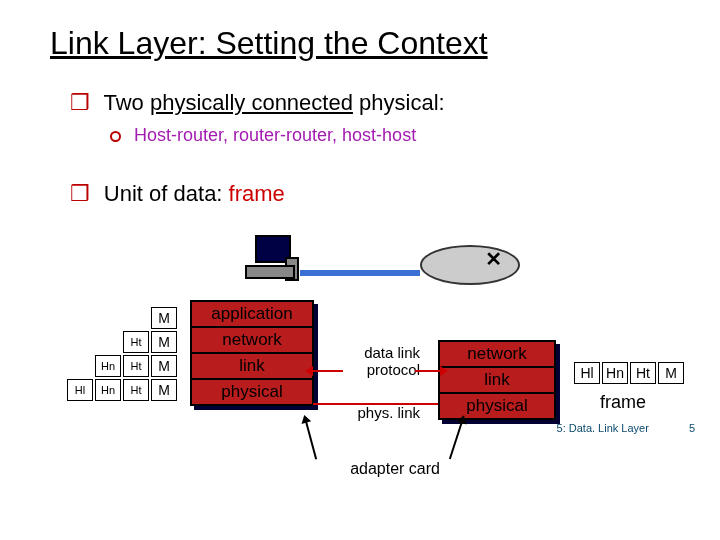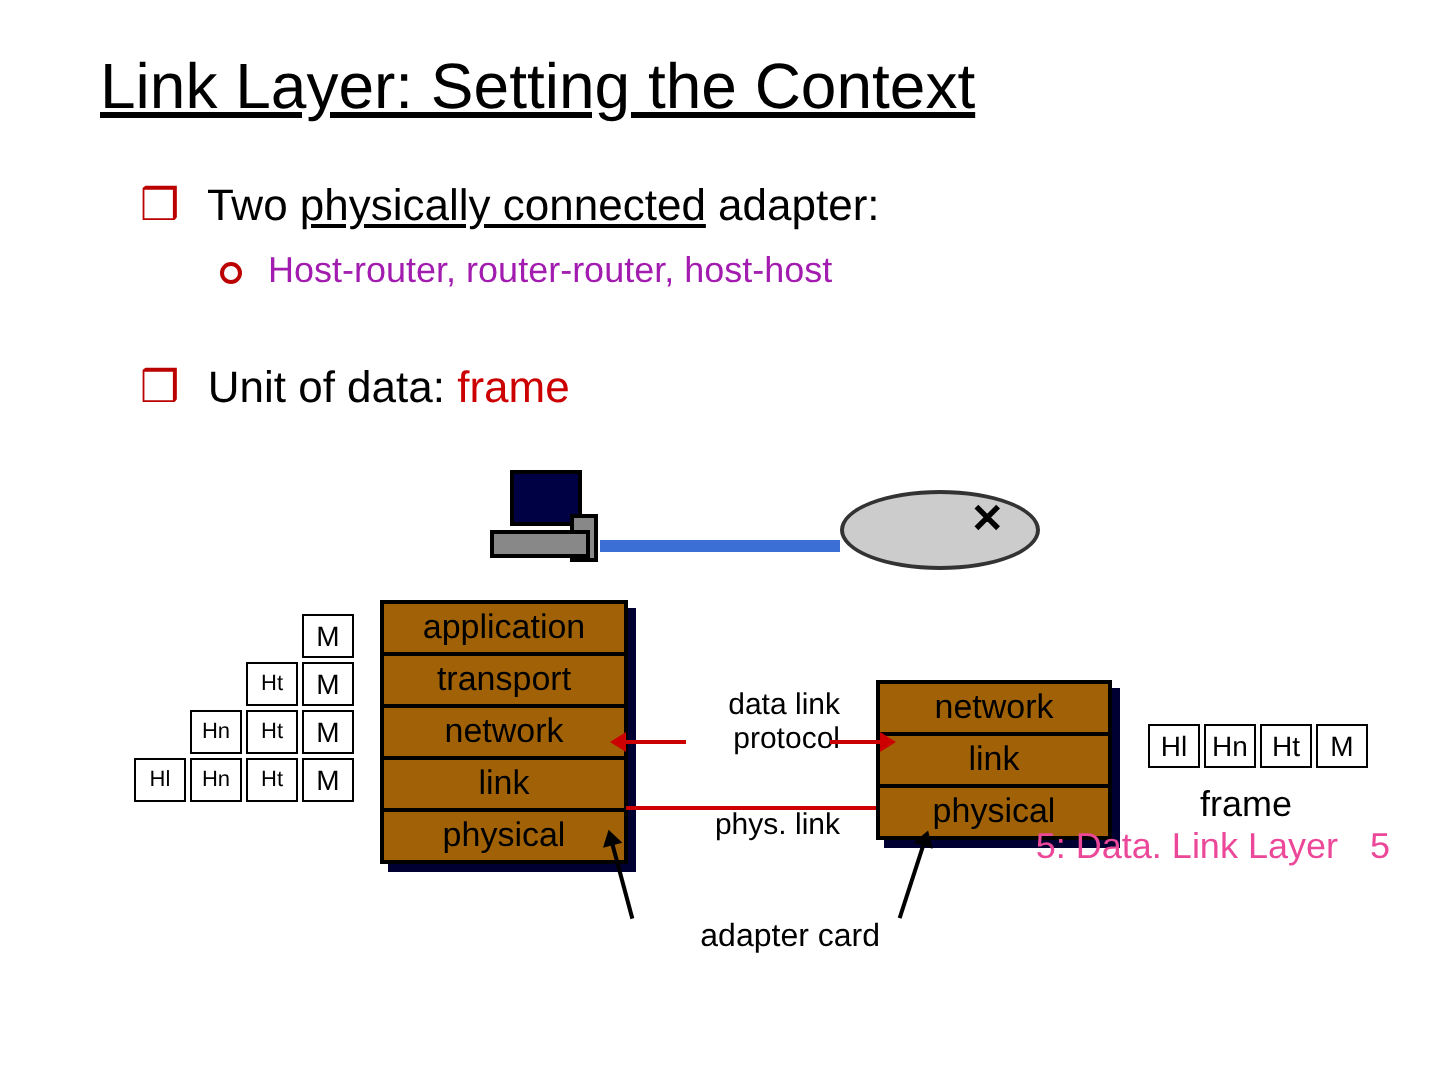--- a/index.html
+++ b/index.html
@@ -66,21 +66,21 @@
   }
 
   
   .phys-link-top {
     position: absolute; top: 270px; left: 300px; width: 120px; height: 6px;
     background: #3b6fd6;
   }
 
   
   .stack {
-    position: absolute; border: 2px solid #000; background: #a16207;
+    position: absolute; border: 2px solid #000; background: #b91c1c;
     box-shadow: 4px 4px 0 0 #003; font-size: 17px;
   }
   .stack .row { border-bottom: 2px solid #000; text-align: center; padding: 2px 10px; }
   .stack .row:last-child { border-bottom: none; }
 
   .stackA { top: 300px; left: 190px; width: 124px; }
   .stackB { top: 340px; left: 438px; width: 118px; }
 
   
   .enc-table { position: absolute; top: 305px; left: 65px; font-size: 14px; }
@@ -127,34 +127,34 @@
     border-left: 5px solid transparent; border-right: 5px solid transparent;
     border-bottom: 8px solid #000;
   }
   .ba1 { top: 420px; left: 310px; height: 40px; transform: rotate(-15deg); }
   .ba2 { top: 420px; left: 455px; height: 40px; transform: rotate(18deg); }
 
   
   .red-line { position: absolute; top: 403px; left: 313px; width: 125px; height: 2px; background: #c00; }
 
   .footer {
-    position: absolute; bottom: 18px; right: 25px; font-size: 18px; color: #ec4899;
-    display: flex; gap: 16px;
+    position: absolute; bottom: 18px; right: 25px; font-size: 11px; color: #0c4a6e;
+    display: flex; gap: 40px;
   }
 </style>
 </head>
 <body>
 
 <div class="slide">
 
   <div class="title">Link Layer: Setting the Context</div>
 
   <div class="bullet1" style="top:90px;">
     <span class="sq">❒</span>
-    <span>Two </span><span class="u">physically connected</span><span> adapter:</span>
+    <span>Two </span><span class="u">physically connected</span><span> physical:</span>
   </div>
 
   <div class="bullet2" style="top:125px;">
     <span class="circ"></span>
     <span>Host-router, router-router, host-host</span>
   </div>
 
   <div class="bullet1" style="top:161px;margin-top:20px;">
     <span class="sq">❒</span>
     <span>Unit of data: </span><span class="red">frame</span>
@@ -197,21 +197,20 @@
       <td class="sub">Hl</td>
       <td class="sub">Hn</td>
       <td class="sub">Ht</td>
       <td>M</td>
     </tr>
   </tbody>
     </table>
 
   <div class="stack stackA">
     <div class="row">application</div>
-    <div class="row">transport</div>
     <div class="row">network</div>
     <div class="row">link</div>
     <div class="row">physical</div>
   </div>
 
   <div class="stack stackB">
     <div class="row">network</div>
     <div class="row">link</div>
     <div class="row">physical</div>
   </div>

